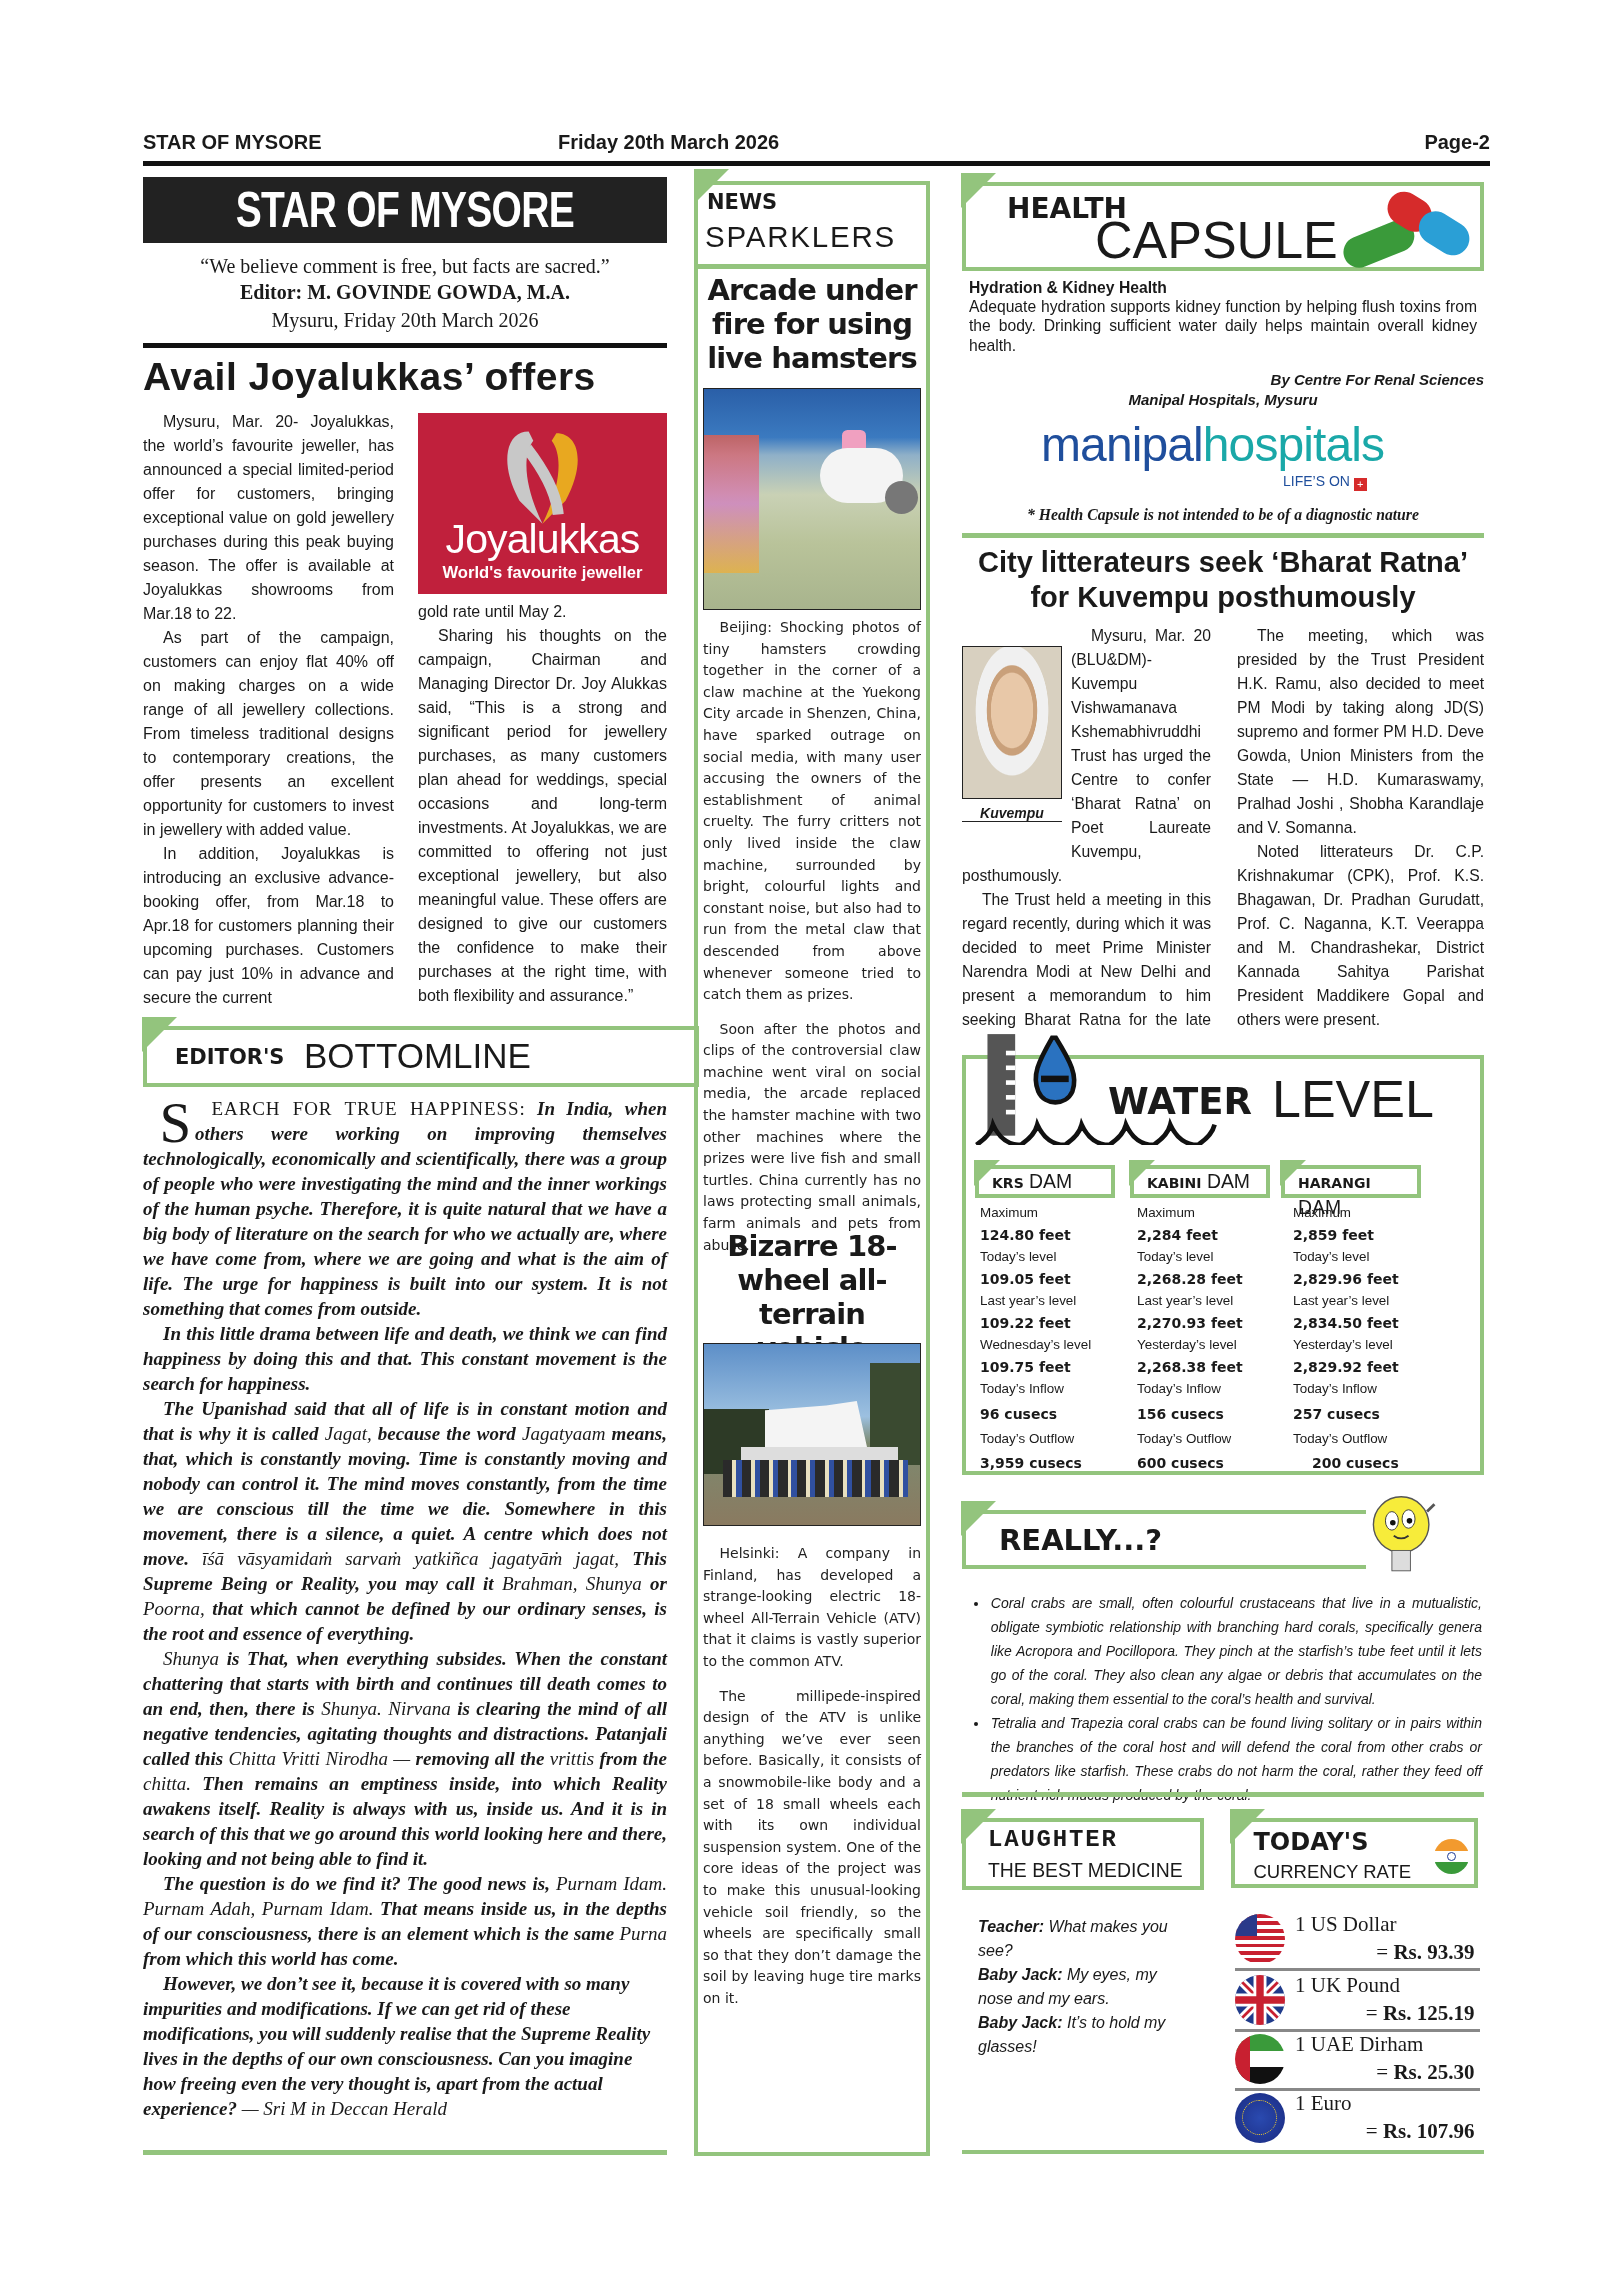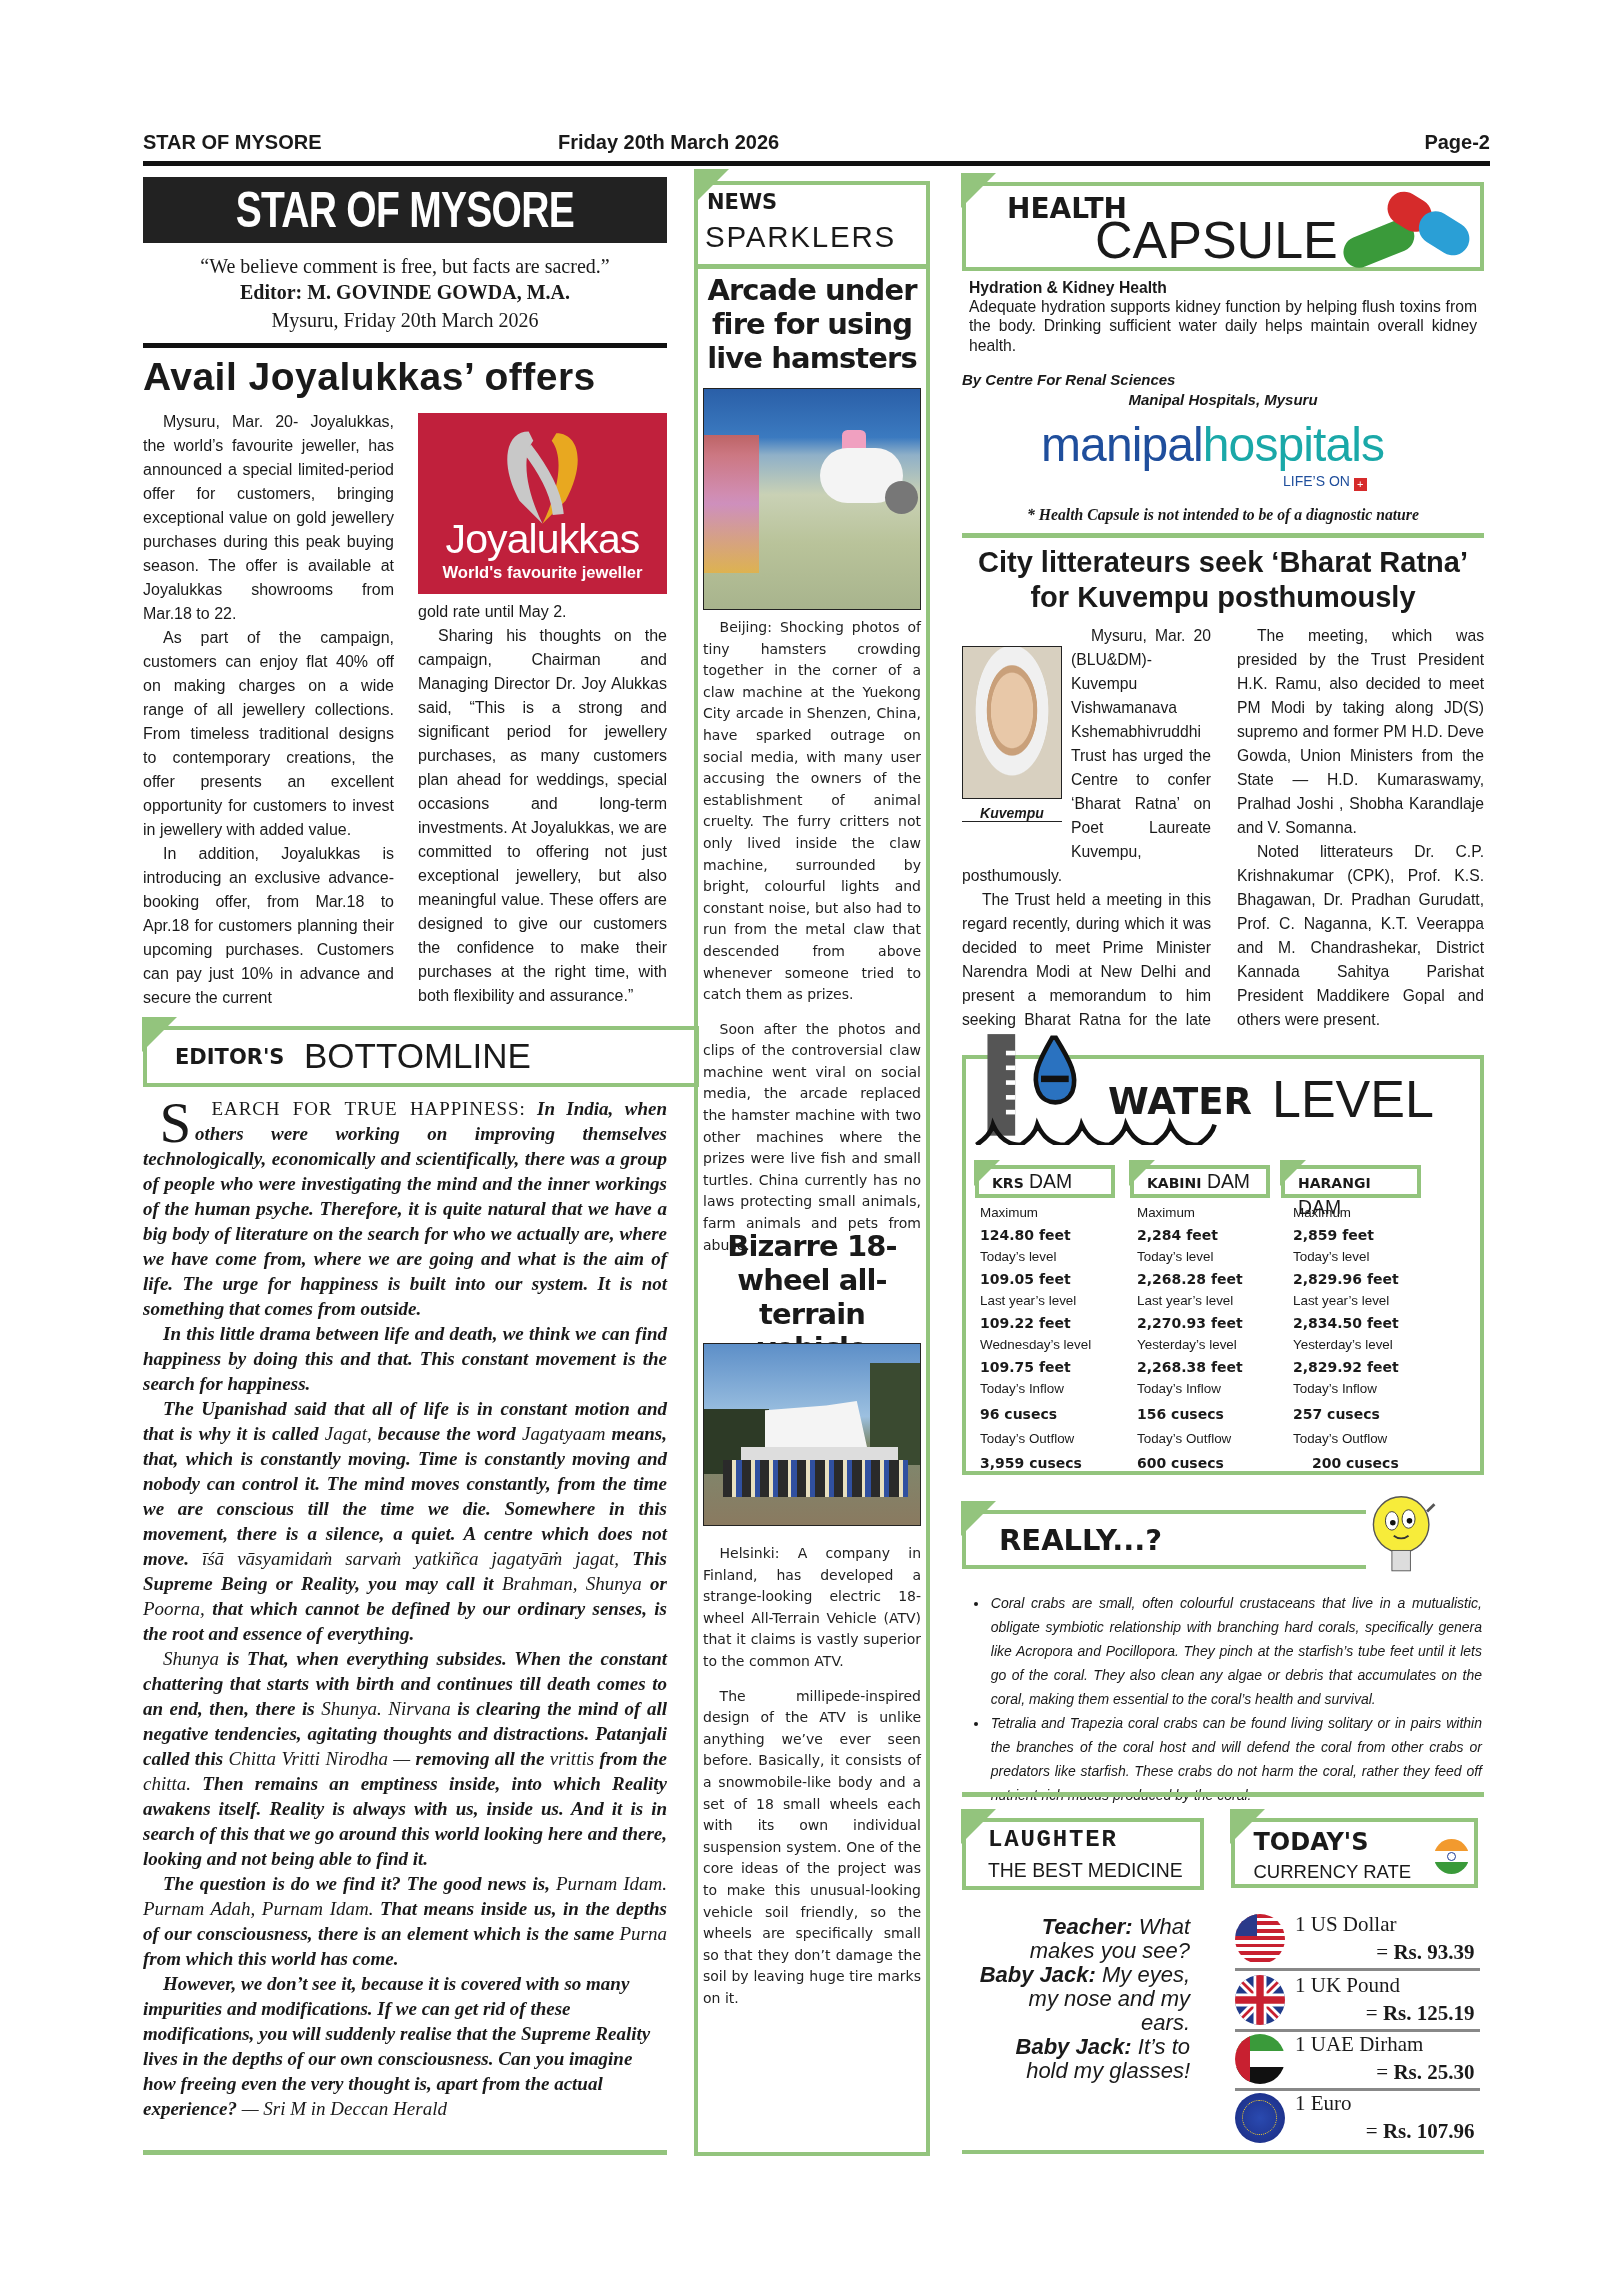--- a/index.html
+++ b/index.html
@@ -29,21 +29,21 @@
 
 .colsmall{font-size:15.7px;line-height:24px;text-align:justify}
 .colsmall p{text-indent:20px}
 .wl-col{position:absolute;font-size:13.4px;line-height:22px}
 .wl-col .v{font-family:"DejaVu Sans",sans-serif;font-weight:bold;font-size:14px;margin-bottom:0}
 .damtab{position:absolute;height:33px;border:4.6px solid #93c47d;font-size:19.4px;line-height:24px;padding-left:13px}
 .damtab b{font-family:"DejaVu Sans",sans-serif;font-weight:900;font-size:14px}
 .damtab .gc{position:absolute;left:-4.6px;top:-9.2px;border-top:26px solid #93c47d;border-right:26px solid transparent}
 .really{font-family:"Liberation Sans",sans-serif;font-style:italic;font-size:14px;line-height:24px;text-align:justify}
 .really li{margin-left:20px;padding-left:1.8px}
-.joke{font-style:italic;font-size:22px;line-height:24px;text-align:right}
+.joke{font-style:italic;font-size:16px;line-height:24px;text-align:left}
 .cur-row{position:absolute;left:1235px;width:245px;height:59px;border-bottom:3.7px solid #888}
 .cur-name{position:absolute;left:60px;top:0;font-family:"Liberation Serif",serif;font-size:21px}
 .cur-val{position:absolute;right:5.5px;top:28px;font-family:"Liberation Serif",serif;font-size:21px}
 .cur-val b{font-weight:bold}
 .flag{position:absolute;left:0;top:1.8px;width:50px;height:50px;border-radius:50%;overflow:hidden}
 </style>
 </head>
 <body>
 
 <div class="hdr" style="left:143px">STAR OF MYSORE</div>
@@ -138,21 +138,21 @@
   <svg style="position:absolute;left:374px;top:-1.8px" width="148" height="85" viewBox="0 0 160 92">
     <rect x="2" y="48" width="80" height="34" rx="17" fill="#3a9a3a" transform="rotate(-22 42 65)"></rect>
     <g transform="rotate(32 95 40)">
       <rect x="48" y="24" width="50" height="36" rx="18" fill="#d62b2b"></rect>
       <rect x="88" y="24" width="58" height="36" rx="18" fill="#2a9fd6"></rect>
     </g>
   </svg>
 </div>
 <div class="abs" style="left:969px;top:279px;font-size:15.7px;font-weight:bold">Hydration &amp; Kidney Health</div>
 <div class="abs" style="left:969px;top:297px;width:508px;font-size:15.7px;line-height:19.4px;text-align:justify">Adequate hydration supports kidney function by helping flush toxins from the body. Drinking sufficient water daily helps maintain overall kidney health.</div>
-<div class="abs" style="left:962px;top:371px;width:522px;text-align:left;font-size:15px;font-weight:bold;font-style:italic">By Centre For Renal Sciences</div>
+<div class="abs" style="left:962px;top:371px;width:522px;text-align:right;font-size:15px;font-weight:bold;font-style:italic">By Centre For Renal Sciences</div>
 <div class="abs" style="left:962px;top:391px;width:522px;text-align:center;font-size:15px;font-weight:bold;font-style:italic">Manipal Hospitals, Mysuru</div>
 <div class="abs" style="left:1041px;top:417px;font-size:48px;letter-spacing:-0.9px"><span style="color:#1f4e9c">manipal</span><span style="color:#1aa8a8">hospitals</span></div>
 <div class="abs" style="left:1283px;top:473px;font-size:14px;color:#1f4e9c"><span>LIFE’S ON</span> <span style="display:inline-block;width:13px;height:13px;background:#d62b2b;vertical-align:-1.8px;color:#fff;font-size:11px;line-height:13px;text-align:center">+</span></div>
 <div class="abs" style="left:962px;top:506px;width:522px;text-align:center;font-family:'Liberation Serif',serif;font-style:italic;font-weight:bold;font-size:15.7px">* Health Capsule is not intended to be of a diagnostic nature</div>
 <div class="abs" style="left:962px;top:533px;width:522px;height:4.6px;background:#93c47d"></div>
 
 <div class="abs" style="left:960px;top:545px;width:526px;text-align:center;font-weight:bold;font-size:29px;line-height:35px">City litterateurs seek ‘Bharat Ratna’ for Kuvempu posthumously</div>
 <div class="abs" style="left:962px;top:646px;width:100px;height:153px;border:1.8px solid #222;background:radial-gradient(ellipse at 50% 42%,#e8c8a8 0 30%,#c9a07a 31% 36%,#f0f0f0 37% 52%,#d8d0c0 53%)"></div>
 <div class="abs" style="left:962px;top:805px;width:100px;text-align:center;font-style:italic;font-weight:bold;font-size:14px;border-bottom:1.8px solid #222">Kuvempu</div>
 <div class="abs colsmall" style="left:962px;top:624px;width:249px;height:406px;overflow:hidden">

